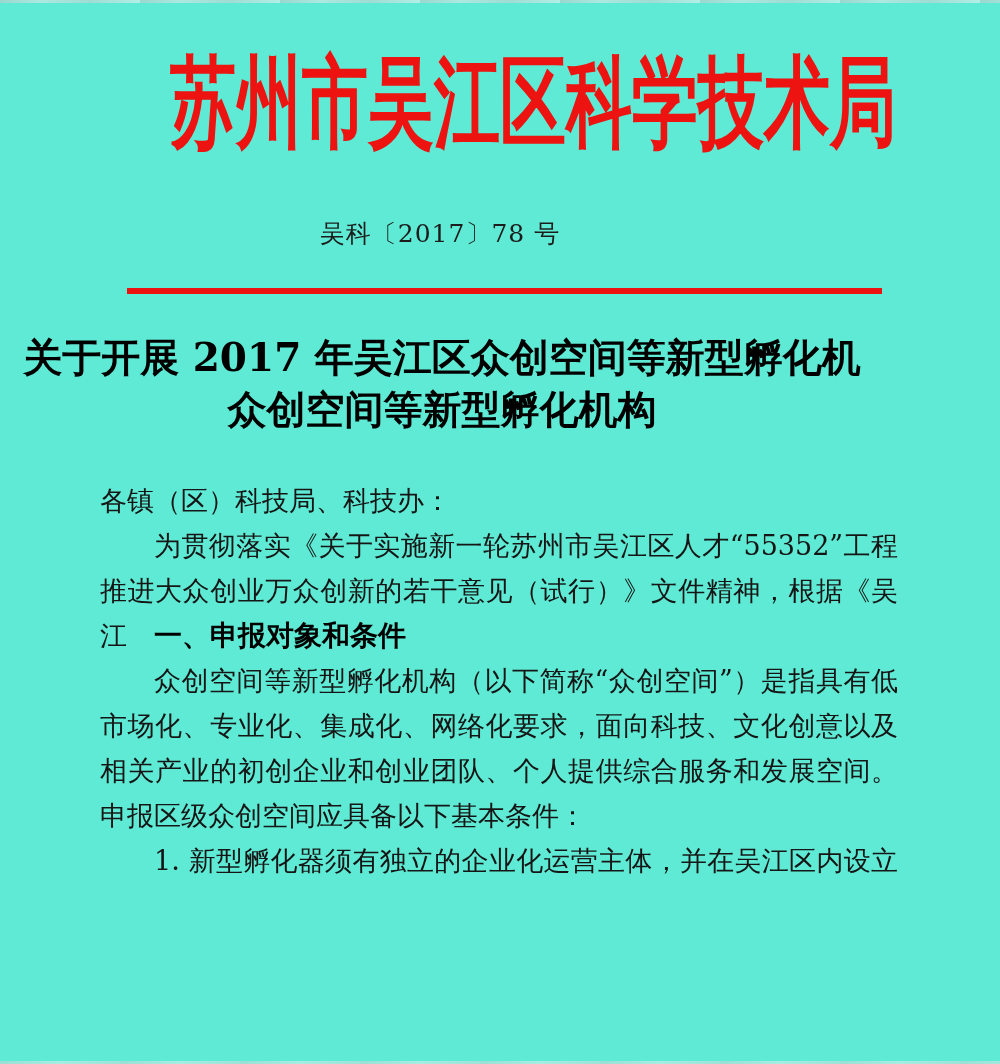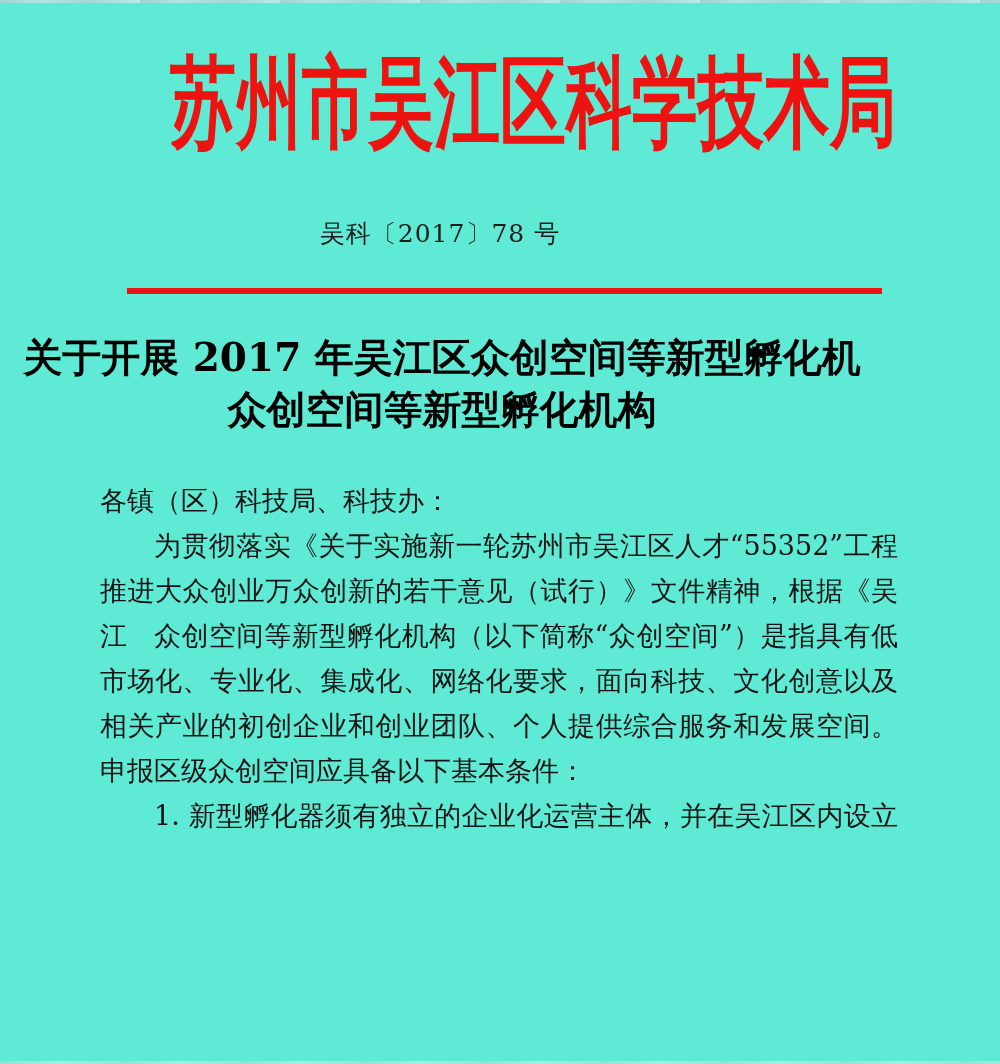--- a/index.html
+++ b/index.html
@@ -110,20 +110,21 @@
 
   <h1 class="title">
     <span class="tline">关于开展 2017 年吴江区众创空间等新型孵化机</span>
     <span class="tline">众创空间等新型孵化机构</span>
   </h1>
 
   <div class="bodytext">
     <div class="ln">各镇（区）科技局、科技办：</div>
     <div class="ln ind full">为贯彻落实《关于实施新一轮苏州市吴江区人才“55352”工程</div>
     <div class="ln full">推进大众创业万众创新的若干意见（试行）》文件精神，根据《吴江</div>
+    <div class="ln ind hd">一、申报对象和条件</div>
     <div class="ln ind full">众创空间等新型孵化机构（以下简称“众创空间”）是指具有低</div>
     <div class="ln full">市场化、专业化、集成化、网络化要求，面向科技、文化创意以及</div>
     <div class="ln full">相关产业的初创企业和创业团队、个人提供综合服务和发展空间。</div>
     <div class="ln">申报区级众创空间应具备以下基本条件：</div>
     <div class="ln ind full">1. 新型孵化器须有独立的企业化运营主体，并在吴江区内设立</div>
   </div>
 
   <div class="bottom-edge"></div>
 
 </div>

